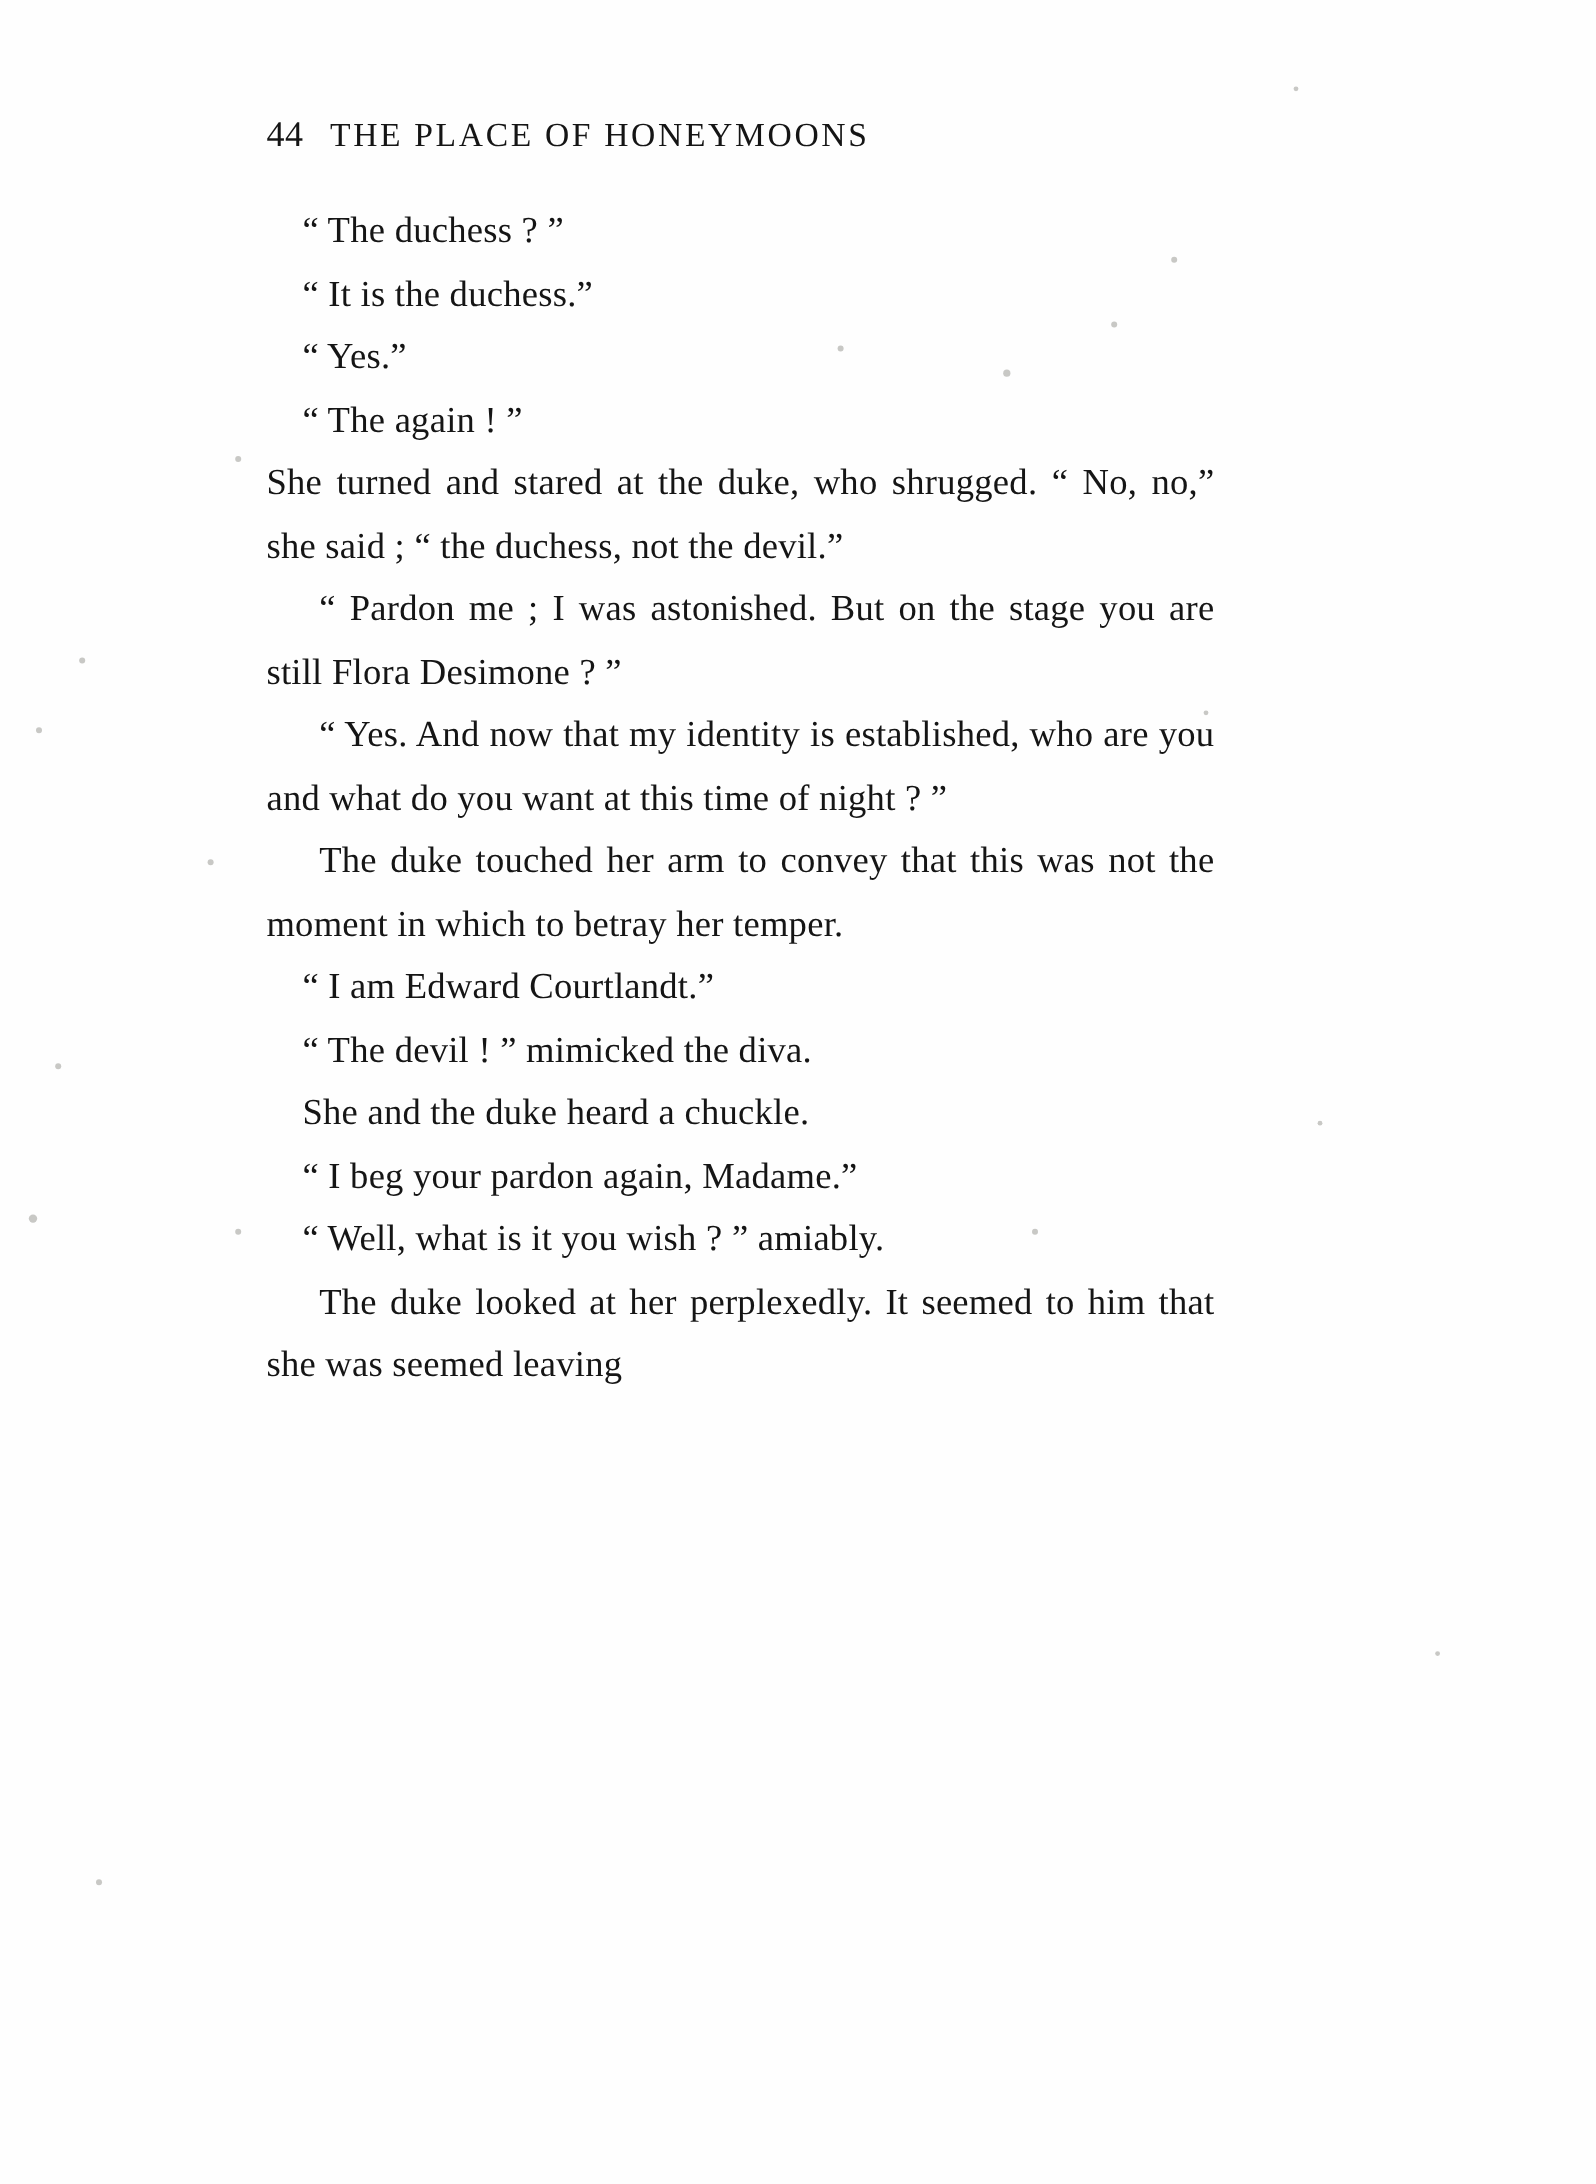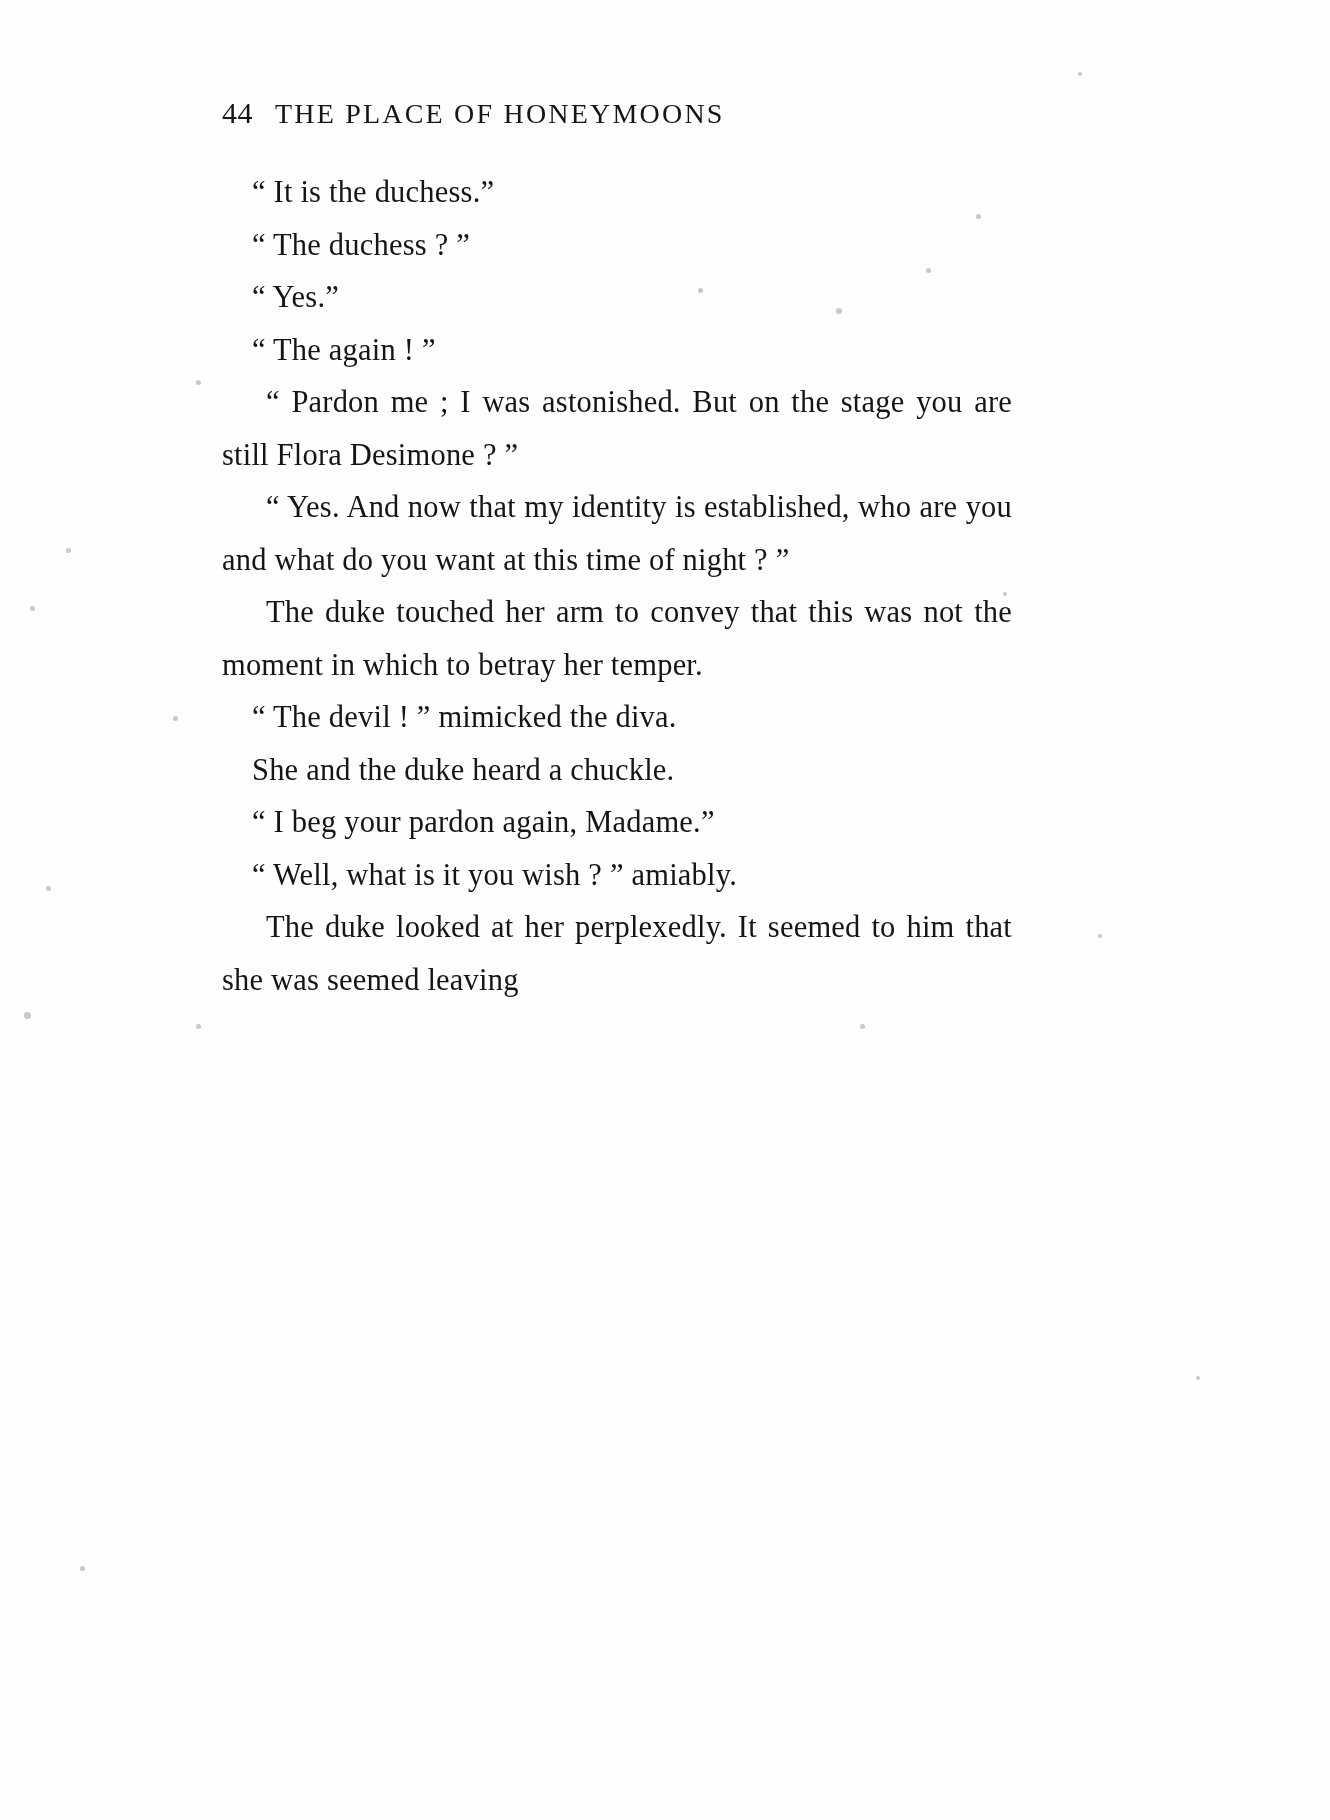--- a/index.html
+++ b/index.html
@@ -93,27 +93,29 @@
   <div class="speck" style="left:1196px;top:1376px;width:4px;height:4px;"></div>
 
   <div class="page-inner">
 
     <div class="running-head">
       <span class="folio">44</span>
       <span class="head-title">THE PLACE OF HONEYMOONS</span>
     </div>
 
     <div class="body-text">
+      <p class="indent-small">“ The duchess ? ”</p>
       <p class="indent-small">“ It is the duchess.”</p>
-      <p class="indent-small">“ The duchess ? ”</p>
       <p class="indent-small">“ Yes.”</p>
       <p class="indent-small">“ The again ! ”</p>
+      <p class="justify">She turned and stared at the duke, who shrugged.  “ No, no,” she said ; “ the duchess, not the devil.”</p>
       <p class="justify indent">“ Pardon me ; I was astonished.  But on the stage you are still Flora Desimone ? ”</p>
       <p class="justify indent">“ Yes.  And now that my identity is established, who are you and what do you want at this time of night ? ”</p>
       <p class="justify indent">The duke touched her arm to convey that this was not the moment in which to betray her temper.</p>
+      <p class="indent-small">“ I am Edward Courtlandt.”</p>
       <p class="indent-small">“ The devil ! ” mimicked the diva.</p>
       <p class="indent-small">She and the duke heard a chuckle.</p>
       <p class="indent-small">“ I beg your pardon again, Madame.”</p>
       <p class="indent-small">“ Well, what is it you wish ? ” amiably.</p>
       <p class="justify indent">The duke looked at her perplexedly.  It seemed to him that she was seemed leaving</p>
     </div>
 
   </div>
 </div>
 

